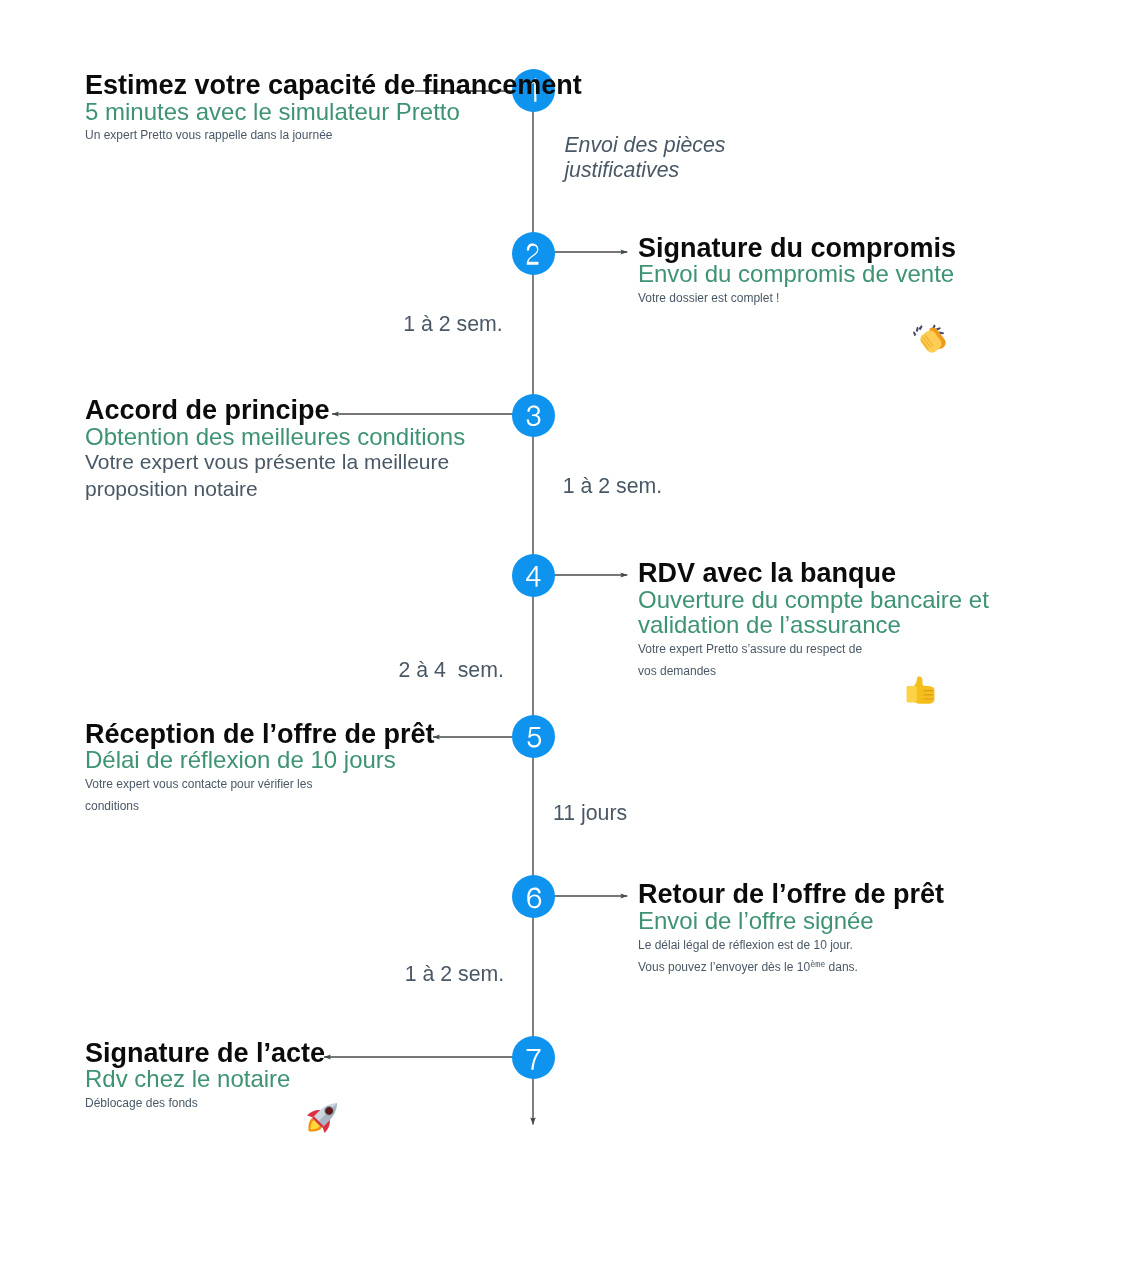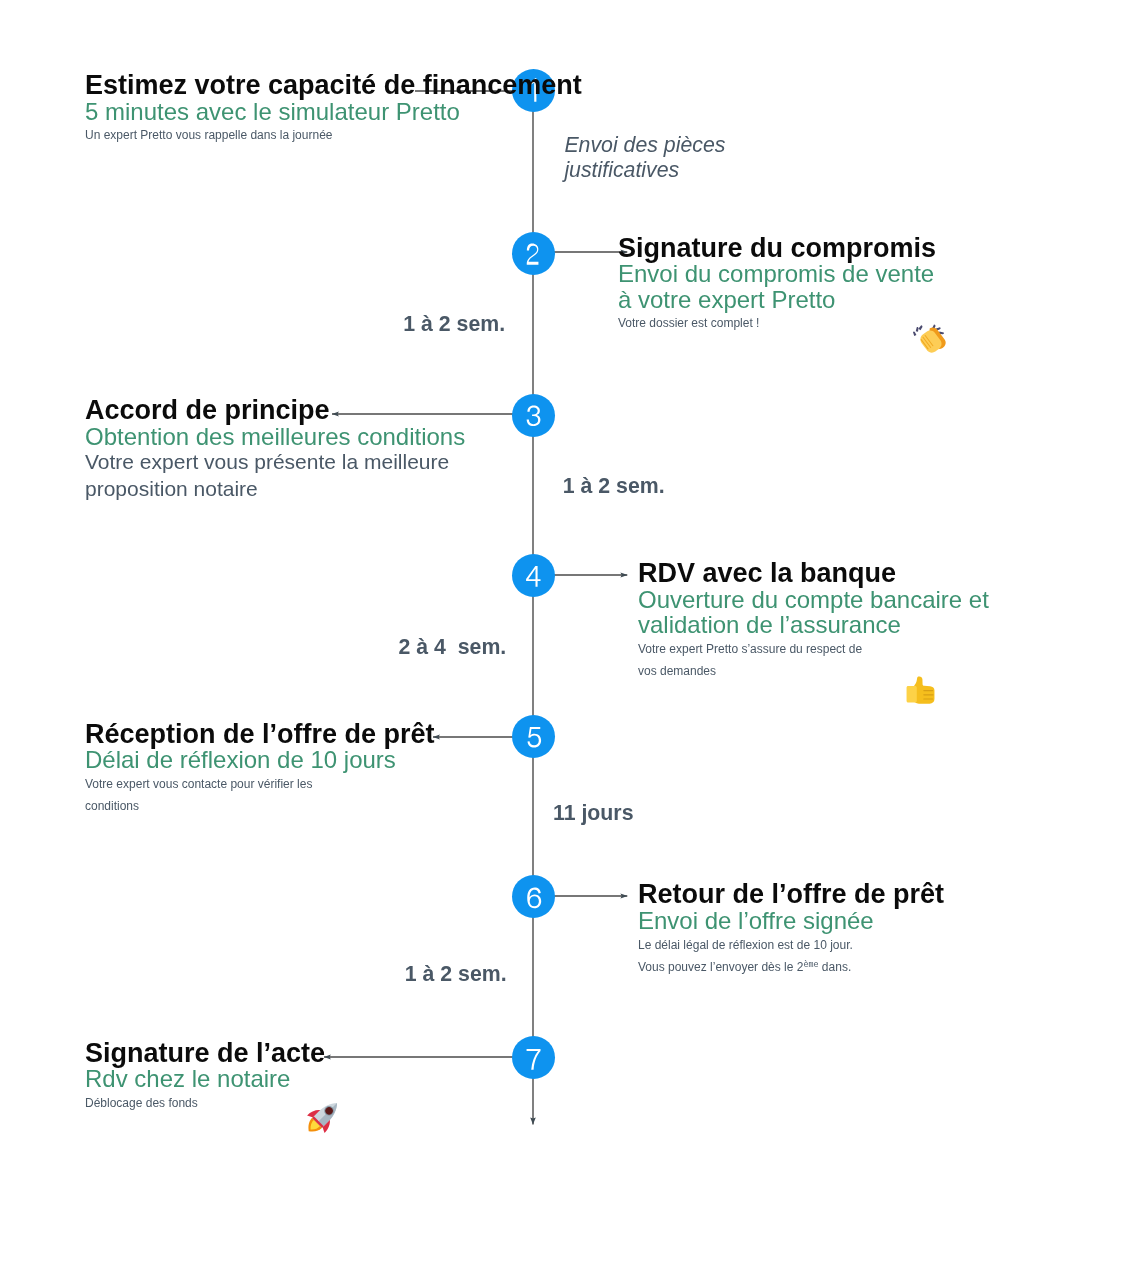--- a/index.html
+++ b/index.html
@@ -10,21 +10,21 @@
   .stage{position:relative;width:1135px;height:1279px;}
   svg.lines{position:absolute;left:0;top:0;width:1135px;height:1279px;pointer-events:none;}
   .node{position:absolute;width:43px;height:43px;border-radius:50%;background:#0e93ef;display:flex;align-items:center;justify-content:center;}
   .node .num{display:block;}
   .nodelabel{position:absolute;width:0;height:0;overflow:hidden;opacity:0;}
   .blk{position:absolute;}
   .blk .title{font-size:27px;font-weight:bold;color:#0b0b0b;line-height:25.6px;white-space:nowrap;}
   .blk .sub{font-size:24px;font-weight:400;color:#3e9372;line-height:25.6px;white-space:nowrap;}
   .blk .note{font-size:12px;font-weight:400;color:#4a5866;line-height:22.5px;white-space:nowrap;}
   .blk .note-lg{font-size:21px;line-height:26.4px;}
-  .dur{position:absolute;font-size:21.3px;color:#4a5866;white-space:pre;font-weight:bold;}
+  .dur{position:absolute;font-size:21.3px;color:#4a5866;white-space:pre;}
   .flow{position:absolute;font-size:21.3px;color:#4a5866;line-height:25.5px;white-space:nowrap;}
   .emoji{position:absolute;font-size:30px;line-height:1;}
   sup{font-size:0.70em;vertical-align:baseline;position:relative;top:-0.52em;font-family:Liberation Mono, monospace;}
 </style>
 </head>
 <body>
 
 <div class="stage">
 
   <svg class="lines" viewBox="0 0 1135 1279">
@@ -96,24 +96,23 @@
     <div>Envoi des pièces</div>
     <div>justificatives</div>
   </div>
 
   <div class="blk" style="left:85px;top:73.3px;">
     <div class="title">Estimez votre capacité de financement</div>
     <div class="sub">5 minutes avec le simulateur Pretto</div>
     <div class="note">Un expert Pretto vous rappelle dans la journée</div>
   </div>
 
-  <div class="blk" style="left:618px;top:235.5px;">
+  <div class="blk" style="left:638px;top:235.5px;">
     <div class="title">Signature du compromis</div>
     <div class="sub">Envoi du compromis de vente</div>
-    <div class="sub">à votre expert Pretto</div>
     <div class="note">Votre dossier est complet !</div>
   </div>
   <div class="emoji" style="left:910px;top:320px;width:38px;height:38px;">
     <svg width="38" height="38" viewBox="0 0 36 36" aria-hidden="true">
       <g fill="#4a4a6e">
         <path d="M10.6 5.0c1.0 0.1 1.5 1.0 1.0 1.9l-1.6 2.7-2.1-1.2z"></path>
         <path d="M6.4 6.8c0.9-0.4 1.8 0.3 1.6 1.2l-0.4 3.2-2.2-0.6z"></path>
         <path d="M2.8 11.4c0.5-0.8 1.5-0.8 1.9 0.1l1.4 2.8-2.1 0.9z"></path>
       </g>
       <g fill="#4a4a6e">
@@ -161,21 +160,21 @@
     <div class="title">Réception de l’offre de prêt</div>
     <div class="sub">Délai de réflexion de 10 jours</div>
     <div class="note">Votre expert vous contacte pour vérifier les</div>
     <div class="note">conditions</div>
   </div>
 
   <div class="blk" style="left:638px;top:882.4px;">
     <div class="title">Retour de l’offre de prêt</div>
     <div class="sub">Envoi de l’offre signée</div>
     <div class="note">Le délai légal de réflexion est de 10 jour.</div>
-    <div class="note"><span>Vous pouvez l’envoyer dès le 2</span><sup>ème</sup><span> dans.</span></div>
+    <div class="note"><span>Vous pouvez l’envoyer dès le 10</span><sup>ème</sup><span> dans.</span></div>
   </div>
 
   <div class="blk" style="left:85px;top:1040.9px;">
     <div class="title">Signature de l’acte</div>
     <div class="sub">Rdv chez le notaire</div>
     <div class="note">Déblocage des fonds</div>
   </div>
   <div class="emoji" style="left:305px;top:1097px;width:38px;height:38px;">
     <svg width="38" height="38" viewBox="0 0 36 36" aria-hidden="true">
       <g transform="rotate(45 18 18)">
@@ -187,17 +186,17 @@
           <path d="M18 0.5C22.6 5.2 24.6 12.0 24.6 18.6L24.6 27.2L18 27.2Z" fill="#a7b6c2"></path>
           <circle cx="18" cy="11.2" r="4.6" fill="#8899a6"></circle>
           <circle cx="18" cy="11.2" r="3.5" fill="#5d1a1a"></circle>
           <path d="M11.4 25.0L24.6 25.0L24.6 27.2L11.4 27.2Z" fill="#dd2e44"></path>
         </g>
     </svg>
   </div>
 
   <div class="dur" style="left:403.3px;top:312px;">1 à 2 sem.</div>
   <div class="dur" style="left:562.8px;top:474px;">1 à 2 sem.</div>
-  <div class="dur" style="left:398.5px;top:635px;">2 à 4  sem.</div>
+  <div class="dur" style="left:398.5px;top:658px;">2 à 4  sem.</div>
   <div class="dur" style="left:553px;top:801px;">11 jours</div>
   <div class="dur" style="left:404.8px;top:962px;">1 à 2 sem.</div>
 
 </div>
 
 </body></html>

